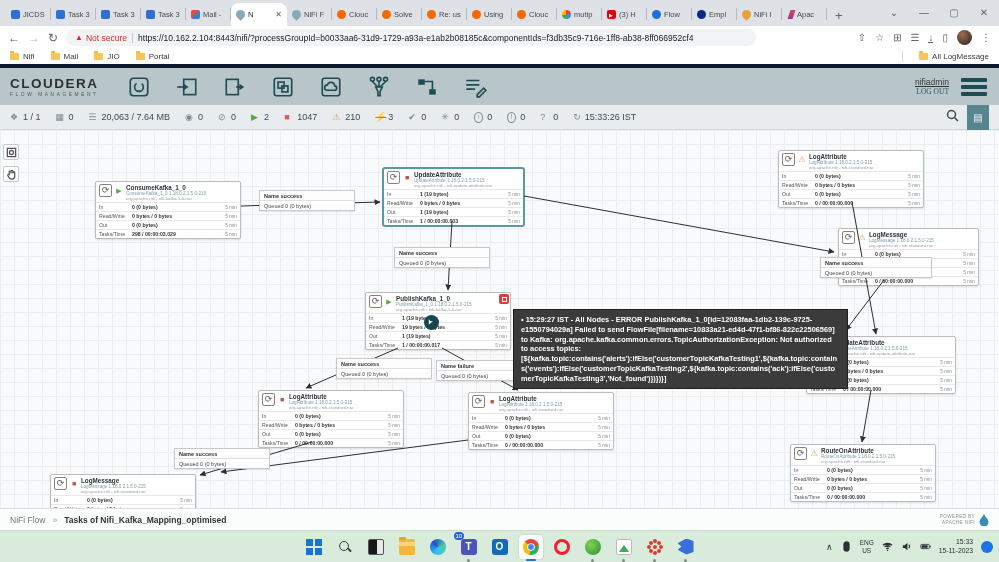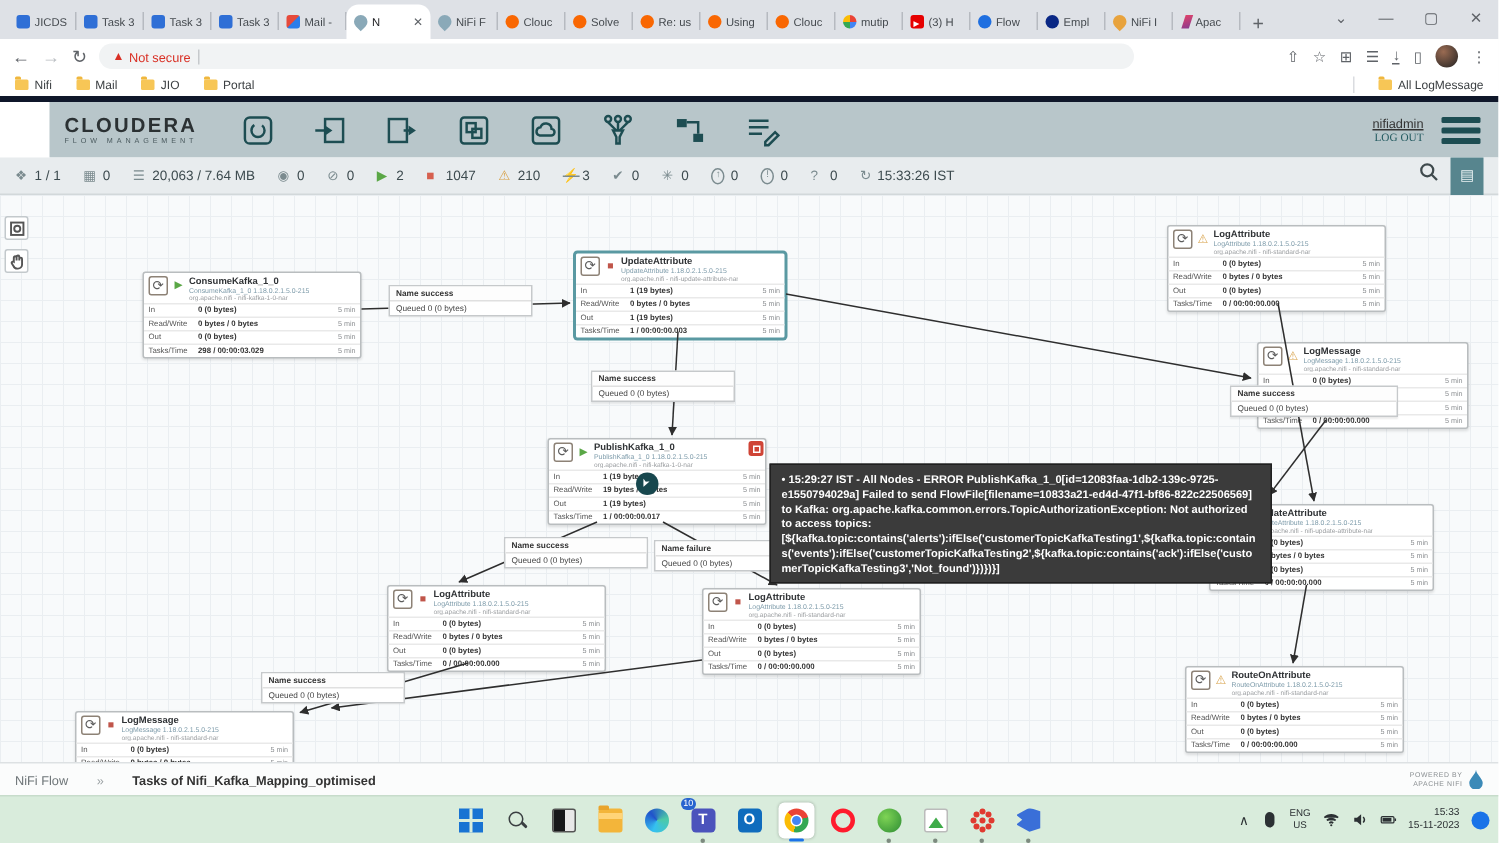--- a/index.html
+++ b/index.html
@@ -47,21 +47,21 @@
 
   
   .bookmarks { height:19px; background:#fff; border-bottom:4px solid #0f172a; display:flex; align-items:center; padding:0 10px; gap:16px; font-size:8px; color:#3c4043; }
   .bm { display:flex; align-items:center; gap:4px; cursor:pointer; }
   .bm-folder { width:9px; height:7px; background:#f7c656; border-radius:1px; position:relative; }
   .bm-folder::before { content:""; position:absolute; top:-2px; left:0; width:4px; height:2px; background:#f0b73d; border-radius:1px 1px 0 0; }
   .bm-spacer { flex:1; }
   .bm-sep { width:1px; height:11px; background:#dadce0; }
 
   
-  .cfm { height:37px; background:#b8c6ca; display:flex; align-items:center; padding:0 10px;margin-left:33px; }
+  .cfm { height:37px; background:#b8c6ca; display:flex; align-items:center; padding:0 10px; }
   .brand { margin-right:28px; cursor:pointer; }
   .brand-top { font-size:13.5px; font-weight:bold; letter-spacing:1.5px; color:#2b3133; }
   .brand-sub { font-size:4.8px; letter-spacing:2.6px; color:#4a5a5e; margin-top:1px; }
   .cfm-tools { display:flex; align-items:center; gap:24px; }
   .cfm-tool { width:24px; height:24px; cursor:grab; }
   .cfm-tool svg { width:100%; height:100%; stroke:#1d4d52; fill:none; stroke-width:1.5; }
   .cfm-right { margin-left:auto; display:flex; align-items:center; gap:10px; }
   .user-block { text-align:right; }
   .user-name { font-size:8.5px; color:#333;text-decoration:underline; }
   .logout { font-size:7.5px; color:#235a60; cursor:pointer;font-family:Liberation Serif, serif; }
@@ -127,21 +127,21 @@
   .cl-head { padding:1.5px 4px; border-bottom:1px solid #e0e0e0; color:#333; font-weight:bold; background:#fdfdfd; }
   .cl-q { padding:1.5px 4px; color:#444; }
 
   .bulletin { position:absolute; left:513px; top:179px; width:335px; background:#3b3b3b; border:1px solid #202020; color:#fff;
               font-size:7.4px; font-weight:bold; line-height:1.32; padding:5px 7px; z-index:50; word-wrap:break-word; }
 
   .cursor-ind { position:absolute; width:15px; height:15px; background:#17474e; border-radius:50%; z-index:60; }
   .cursor-ind::before { content:"➤"; color:#fff; font-size:7px; position:absolute; left:3px; top:2.5px; transform:rotate(115deg); }
 
   
-  .crumbbar { height:22px; background:#fbfcfc; border-top:1px solid #dde1e3; display:flex; align-items:center; padding:0 10px; gap:19px; }
+  .crumbbar { height:22px; background:#fbfcfc; border-top:1px solid #dde1e3; display:flex; align-items:center; padding:0 10px; gap:7px; }
   .crumb-root { font-size:8.5px; color:#6e7578; cursor:pointer; }
   .crumb-sep { font-size:8.5px; color:#9aa0a3; }
   .crumb-cur { font-size:8.5px; font-weight:bold; color:#333; }
   .powered { margin-left:auto; display:flex; align-items:center; gap:4px; }
   .powered-txt { text-align:right; font-size:4.6px; color:#8a8f92; letter-spacing:.4px; line-height:1.3; }
   .drop-logo { width:10px; height:13px; }
 
   
   .taskbar { height:32px; background:#d9ecdc; border-top:1px solid #c7dccb; position:relative; }
   .tb-center { position:absolute; left:0; right:0; top:0; bottom:0; display:flex; align-items:center; justify-content:center; gap:7px; }
@@ -287,20 +287,21 @@
 <div class="btoolbar">
   <span class="nav-ic">←</span>
   <span class="nav-ic disabled">→</span>
   <span class="nav-ic">↻</span>
   <div class="omnibox">
     <span class="notsecure">
       <span class="warn-tri">▲</span>
       <span>Not secure</span>
     </span>
     <span class="omni-divider"></span>
+    <span class="url-text">https://10.162.2.104:8443/nifi/?processGroupId=b0033aa6-31d9-1729-a93a-e1ab2b08185c&amp;componentIds=f3db35c9-716e-1ff8-ab38-8ff066952cf4</span>
   </div>
   <div class="tb-right">
     <span class="nav-ic">⇧</span>
     <span class="nav-ic">☆</span>
     <span class="nav-ic">⊞</span>
     <span class="nav-ic">☰</span>
     <span class="nav-ic dl-ic">↓</span>
     <span class="nav-ic">▯</span>
     <span class="avatar"></span>
     <span class="nav-ic">⋮</span>

